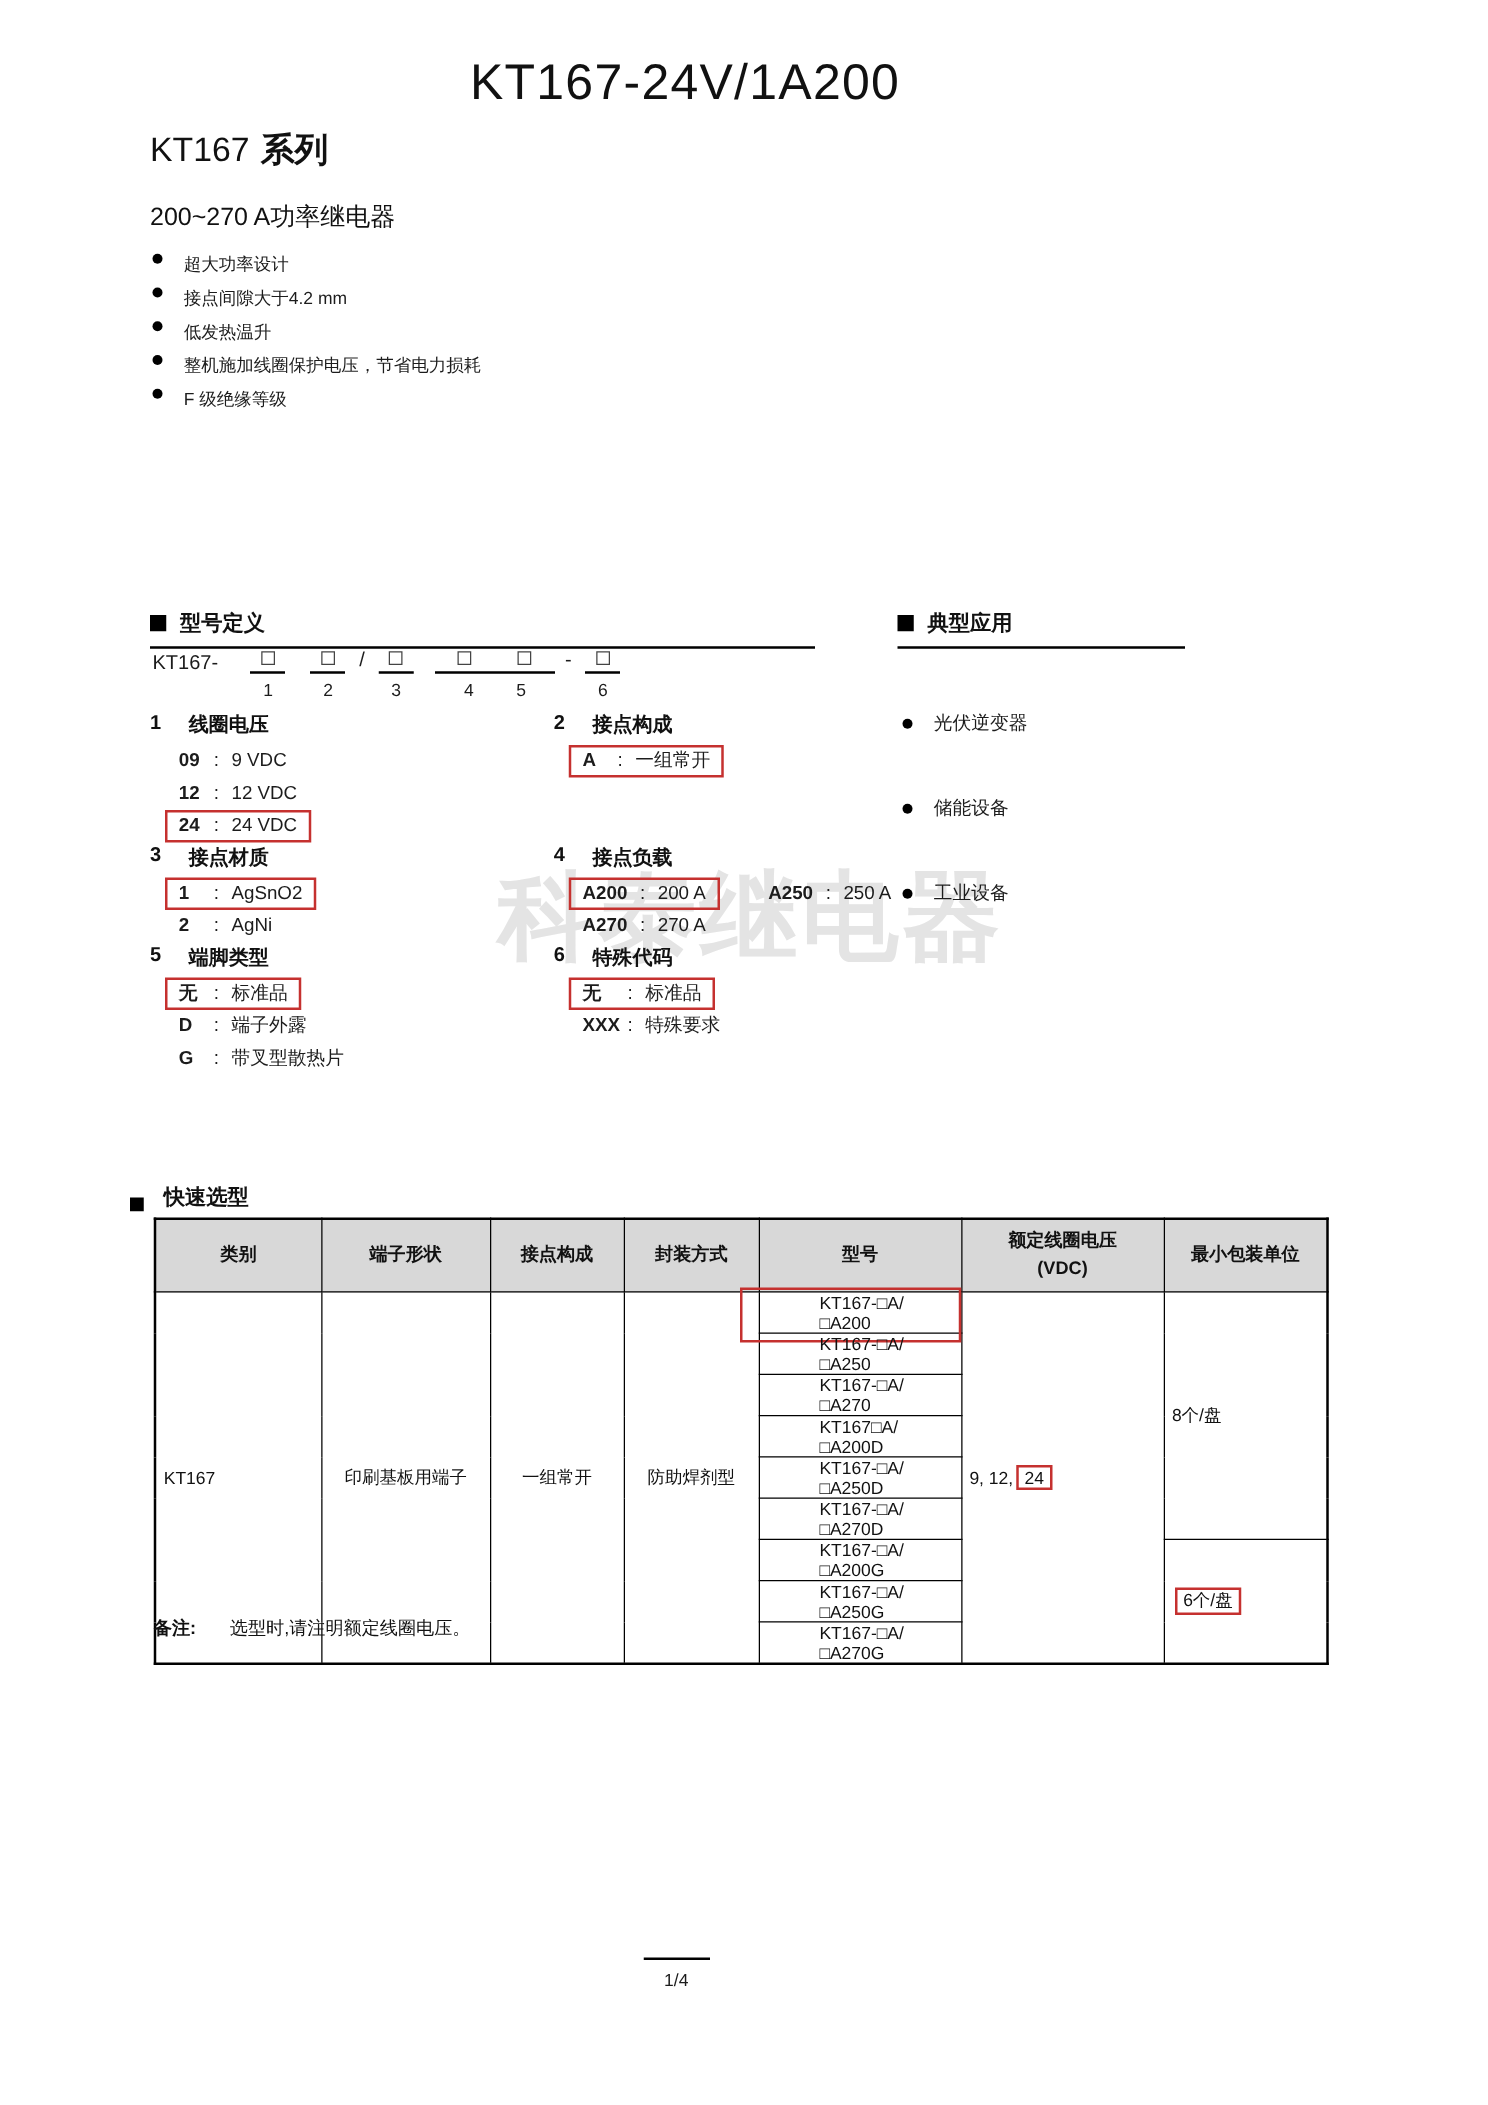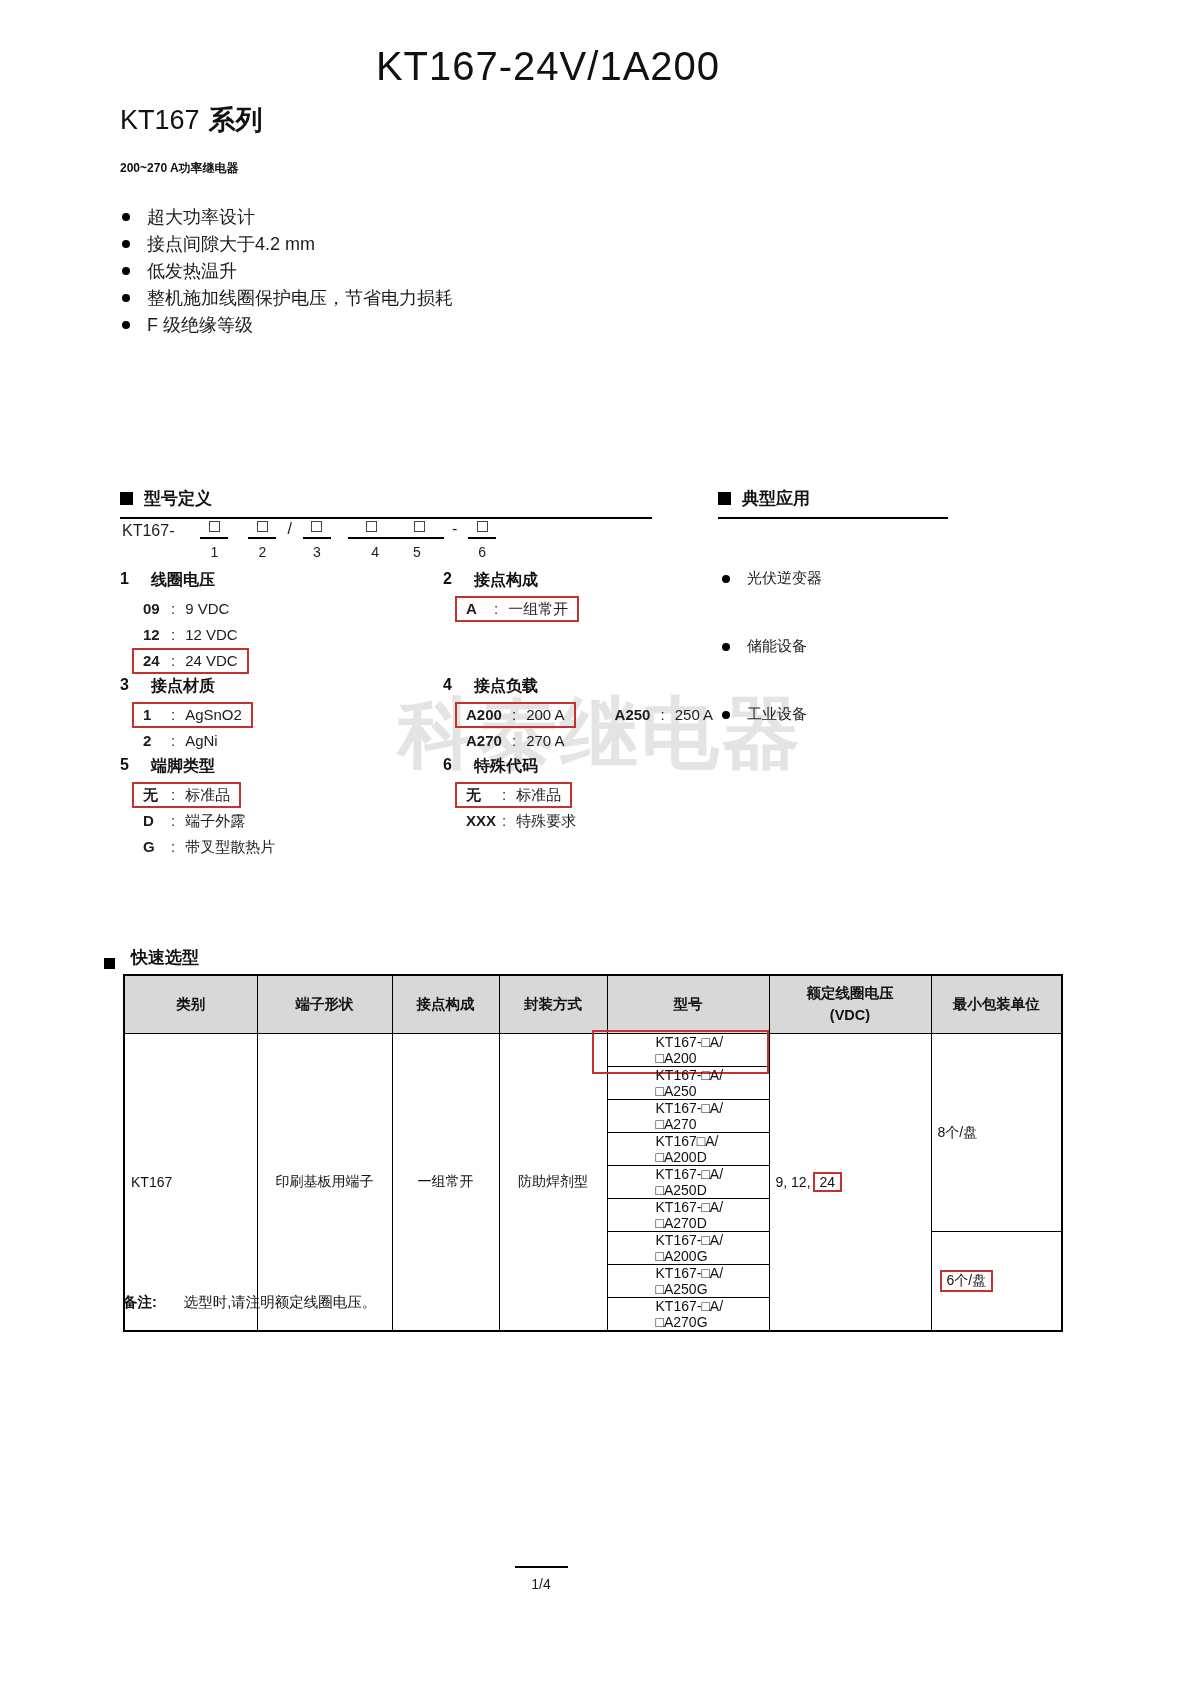--- a/index.html
+++ b/index.html
@@ -8,23 +8,23 @@
     font-family:"Liberation Sans","DejaVu Sans",sans-serif;color:#1c1c1c;
   }
   
   .watermark{position:absolute;left:398px;top:688px;color:#e4e4e4;font-weight:bold;line-height:1;text-align:left;}
   .wm1{font-size:96px;letter-spacing:6px;}
   .wm2{font-size:78px;letter-spacing:3px;margin-top:6px;}
   
   .doc-title{position:absolute;top:44px;left:0;width:1096px;text-align:center;font-size:40px;letter-spacing:1px;color:#111;}
   .series-title{position:absolute;top:102px;left:120px;font-size:27px;color:#111;}
   .series-title .suffix{font-weight:bold;margin-left:9px;}
-  .subtitle{position:absolute;top:160px;left:120px;font-size:12px;font-weight:bold;color:#111;}
+  .subtitle{position:absolute;top:160px;left:120px;font-size:20px;font-weight:normal;color:#111;}
   .features{position:absolute;top:203px;left:122px;margin:0;padding:0;list-style:none;}
-  .features li{display:flex;align-items:center;height:27px;font-size:18px;}
+  .features li{display:flex;align-items:flex-start;height:27px;font-size:14px;}
   .bullet-dot{width:8px;height:8px;border-radius:50%;background:#000;margin-right:17px;flex:none;}
   
   .sec-head{display:flex;align-items:center;gap:11px;font-size:17px;font-weight:bold;color:#111;
             border-bottom:2.5px solid #000;padding-bottom:7px;}
   .sec-square{width:13px;height:13px;background:#000;flex:none;}
   #sec-model{position:absolute;top:487px;left:120px;width:532px;}
   #sec-apps{position:absolute;top:487px;left:718px;width:230px;}
   .apps-list{position:absolute;top:524px;left:722px;margin:0;padding:0;list-style:none;}
   .apps-list li{display:flex;align-items:center;height:27px;font-size:15px;margin-top:41px;}
   

